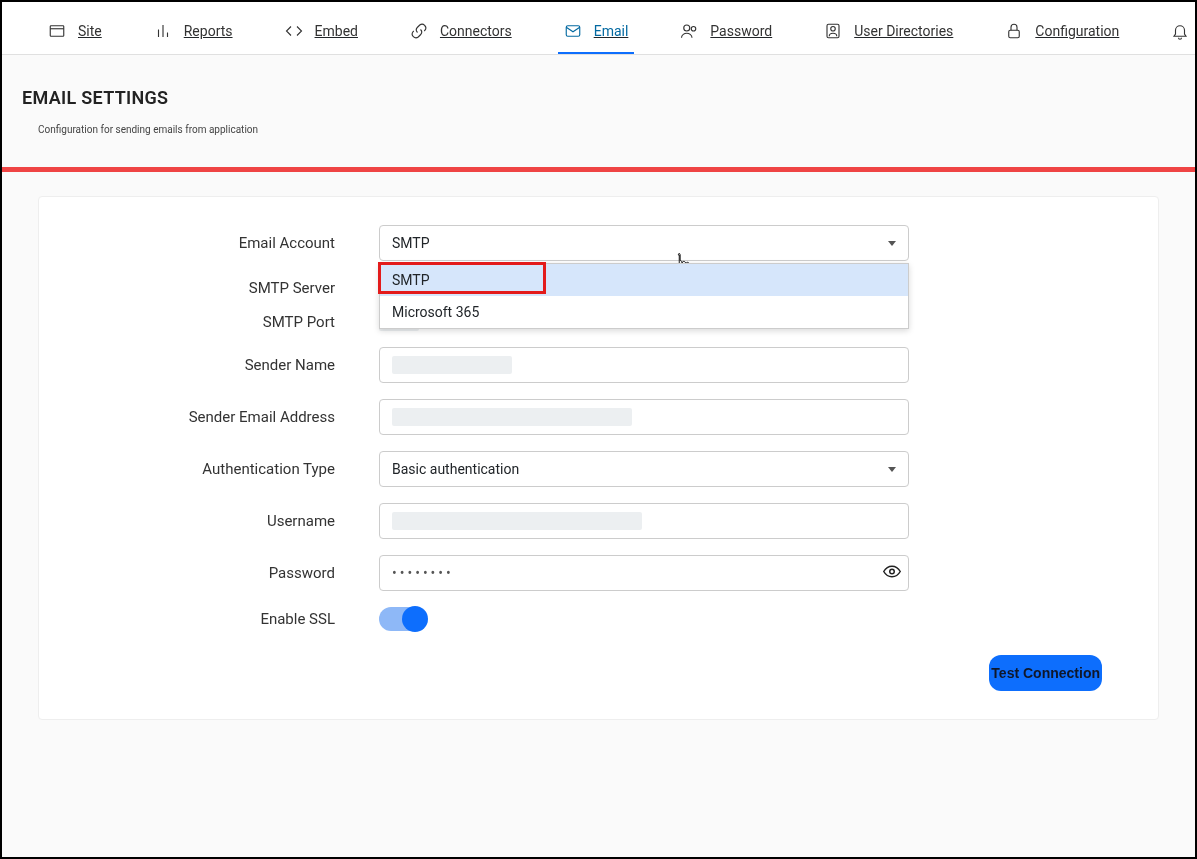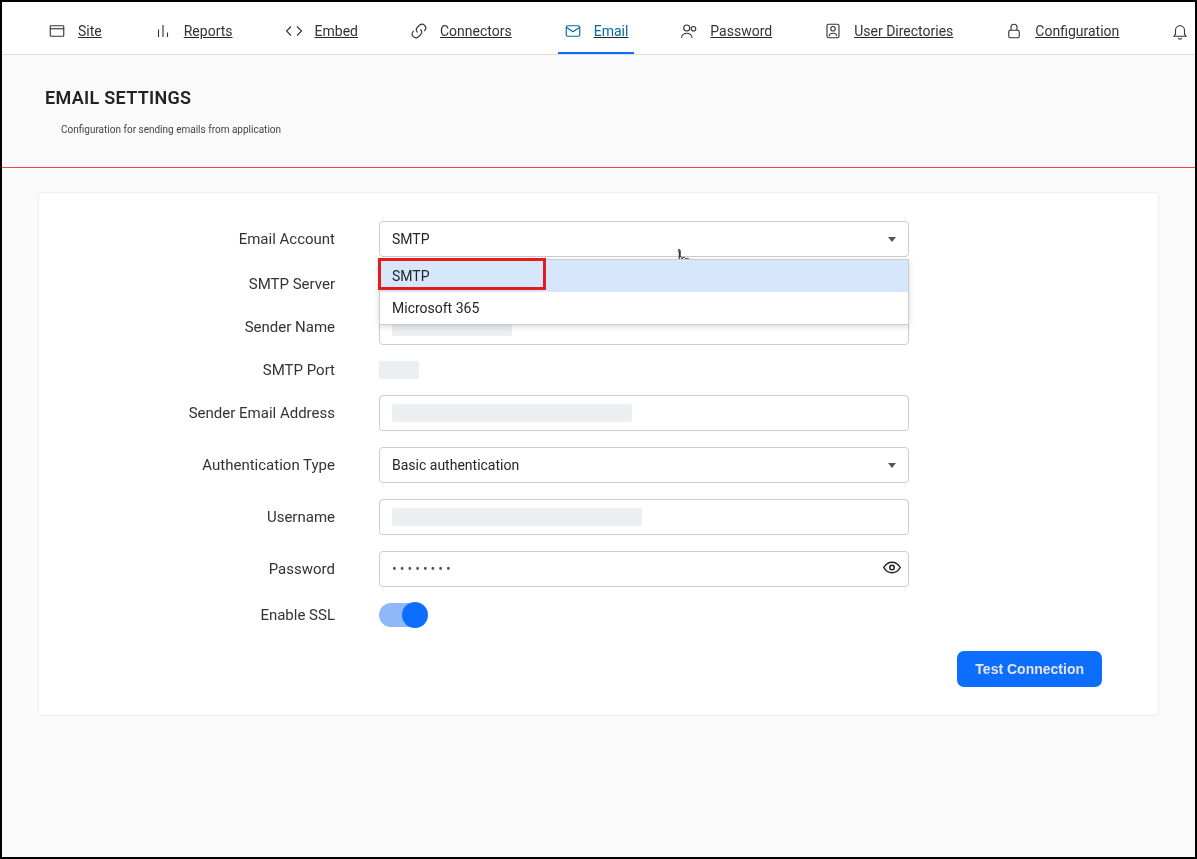--- a/index.html
+++ b/index.html
@@ -43,22 +43,22 @@
     content: "";
     position: absolute;
     left: 0; right: 0; bottom: 0;
     height: 2px;
     background: #0d6efd;
   }
   .tab-icon { width: 18px; height: 18px; flex: 0 0 18px; display:inline-flex; align-items:center; justify-content:center; }
   .tab-icon svg { width: 18px; height: 18px; stroke: currentColor; fill: none; stroke-width: 1.5; }
 
   .page-head {
-    padding: 32px 40px 16px 43px;
-    border-bottom: 1px solid #ef4444;
+    padding: 32px 40px 16px 20px;
+    border-bottom: 5px solid #ef4444;
   }
   .page-title {
     font-weight: 600;
     font-size: 18px;
     margin: 0 0 4px 0;
     letter-spacing: 0.3px;
     color: #222;
   }
   .page-sub { color: #444; font-size: 10px; margin: 16px; }
 
@@ -125,24 +125,24 @@
   }
   .toggle .knob {
     position: absolute; right: -1px; top: -1px;
     width: 26px; height: 26px;
     border-radius: 50%;
     background: #0d6efd;
   }
 
   .btn-primary {
     background: #0d6efd;
-    color: #e5e5e5;
+    color: #0f172a;
     border: none;
-    border-radius: 7px;
-    padding: 10px 18px;
+    border-radius: 12px;
+    padding: 10px 2px;
     font-size: 14px;
     font-weight: 600;
     cursor: pointer;
   }
   .action-row {
     display: flex;
     justify-content: flex-end;
     padding: 16px 56px 0 56px;
   }
   .action-row .input-wrap { display:flex; justify-content:flex-end; }
@@ -290,33 +290,33 @@
 
     <div class="form-row" style="margin-top:2px;">
       <div class="form-label">SMTP Server</div>
       <div class="input-wrap">
         <div class="text-input" style="border:none; padding:0; height:auto;">
         </div>
       </div>
     </div>
 
     <div class="form-row">
+      <div class="form-label">SMTP Port</div>
+      <div class="input-wrap">
+        <div class="text-input" style="border:none; padding:0; height:auto;">
+          <div class="blur-bar" style="width:40px;"></div>
+        </div>
+      </div>
+    </div>
+
+    <div class="form-row">
       <div class="form-label">Sender Name</div>
       <div class="input-wrap">
         <div class="text-input">
           <div class="blur-bar" style="width:120px;"></div>
-        </div>
-      </div>
-    </div>
-
-    <div class="form-row">
-      <div class="form-label">SMTP Port</div>
-      <div class="input-wrap">
-        <div class="text-input" style="border:none; padding:0; height:auto;">
-          <div class="blur-bar" style="width:40px;"></div>
         </div>
       </div>
     </div>
 
     <div class="form-row">
       <div class="form-label">Sender Email Address</div>
       <div class="input-wrap">
         <div class="text-input">
           <div class="blur-bar" style="width:240px;"></div>
         </div>

